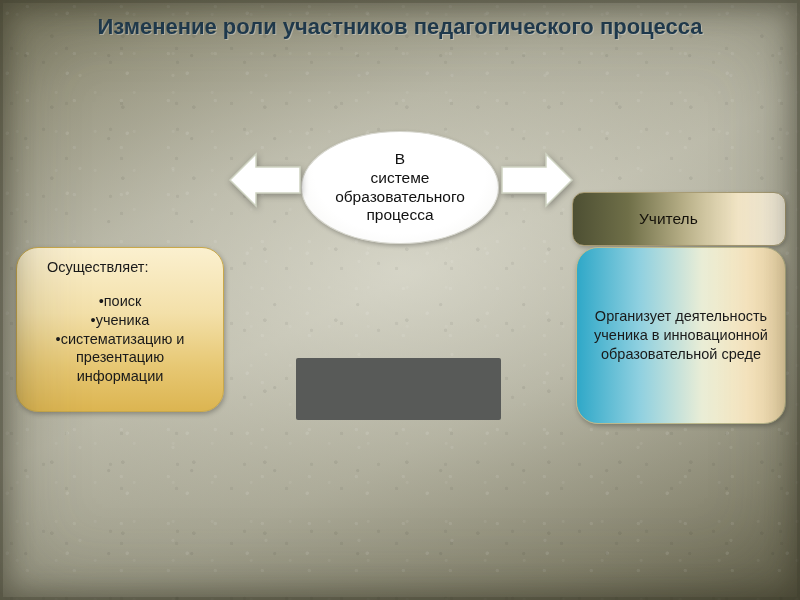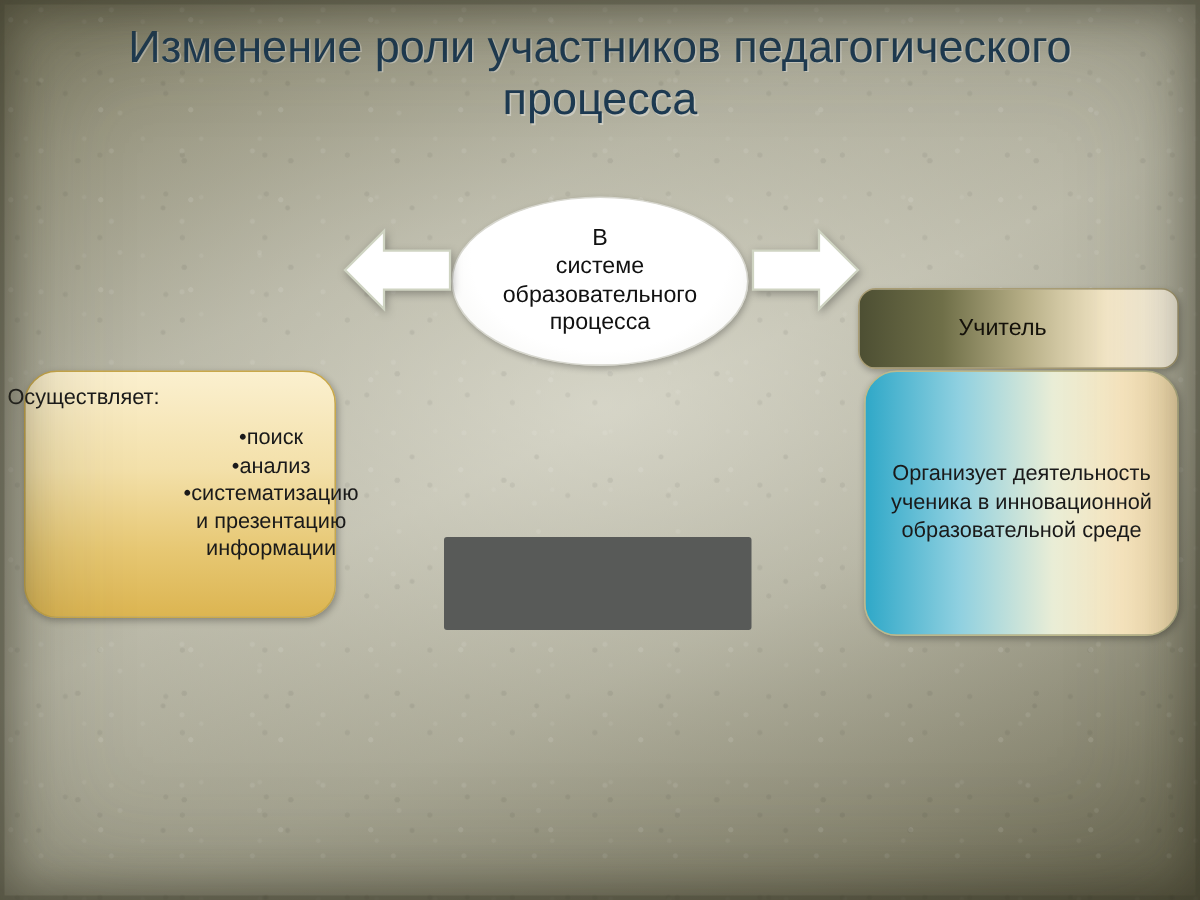--- a/index.html
+++ b/index.html
@@ -52,22 +52,22 @@
       inset 0 0 26px 8px rgba(50,48,34,0.45),
       inset 0 0 70px 18px rgba(60,58,42,0.25);
   }
 
   #title {
     position: absolute;
     left: 40px;
     top: 14px;
     width: 720px;
     text-align: center;
-    font-size: 30px;
-    font-weight: normal;
+    font-size: 22px;
+    font-weight: bold;
     line-height: 1.18;
     color: #1d3a52;
     text-shadow: 1px 1px 0 rgba(255,255,255,0.35);
   }
 
   .node {
     position: absolute;
     box-sizing: border-box;
     display: flex;
     align-items: center;
@@ -128,21 +128,21 @@
     left: 16px;
     top: 247px;
     width: 208px;
     height: 165px;
     border-radius: 22px;
     background: linear-gradient(180deg, #fbf0cf 0%, #f3e0a9 40%, #e7c874 72%, #dcb551 100%);
     border: 1px solid #c9a84a;
     box-shadow: 1px 2px 5px rgba(0,0,0,0.28);
     font-size: 14.5px;
     line-height: 1.28;
-    flex-direction: row;
+    flex-direction: column;
     padding: 8px 10px;
   }
   #student-actions .lead {
     align-self: flex-start;
     padding-left: 20px;
   }
 
   
   #teacher-actions {
     left: 576px;
@@ -206,21 +206,21 @@
 
 
   <div class="node" id="teacher-node">
     <span>Учитель</span>
   </div>
 
   <div class="node" id="student-actions">
     <div class="lead">Осуществляет:</div>
     <ul class="bullets">
       <li>•поиск</li>
-      <li>•анализ</li>
+      <li>•ученика</li>
       <li>•систематизацию и презентацию информации</li>
     </ul>
   </div>
 
   <div class="node" id="teacher-actions">
     <span>Организует деятельность ученика в инновационной образовательной среде</span>
   </div>
 
   <div id="grey-box"></div>
 

